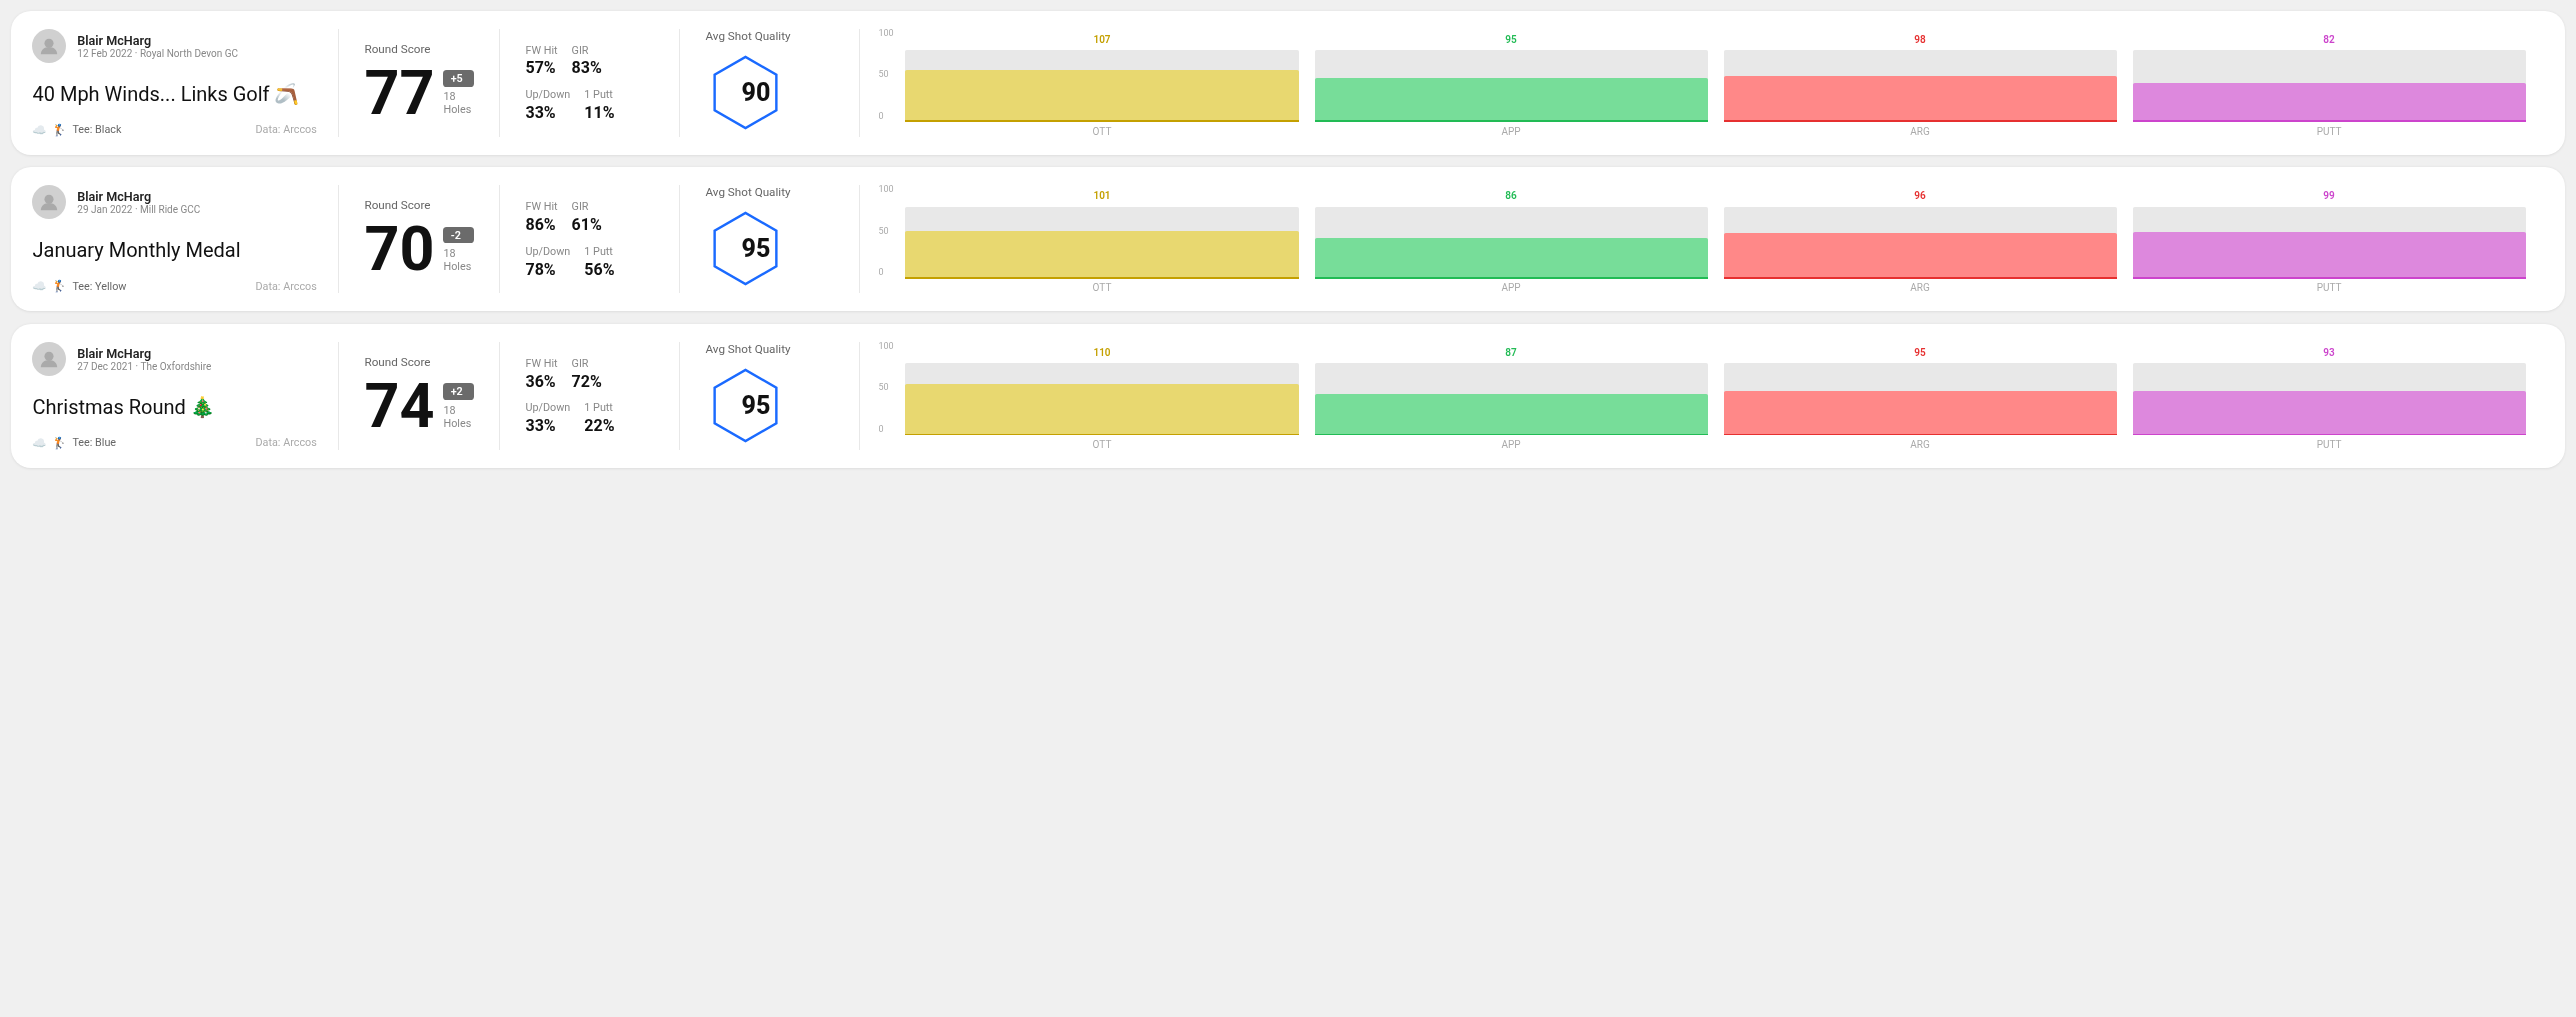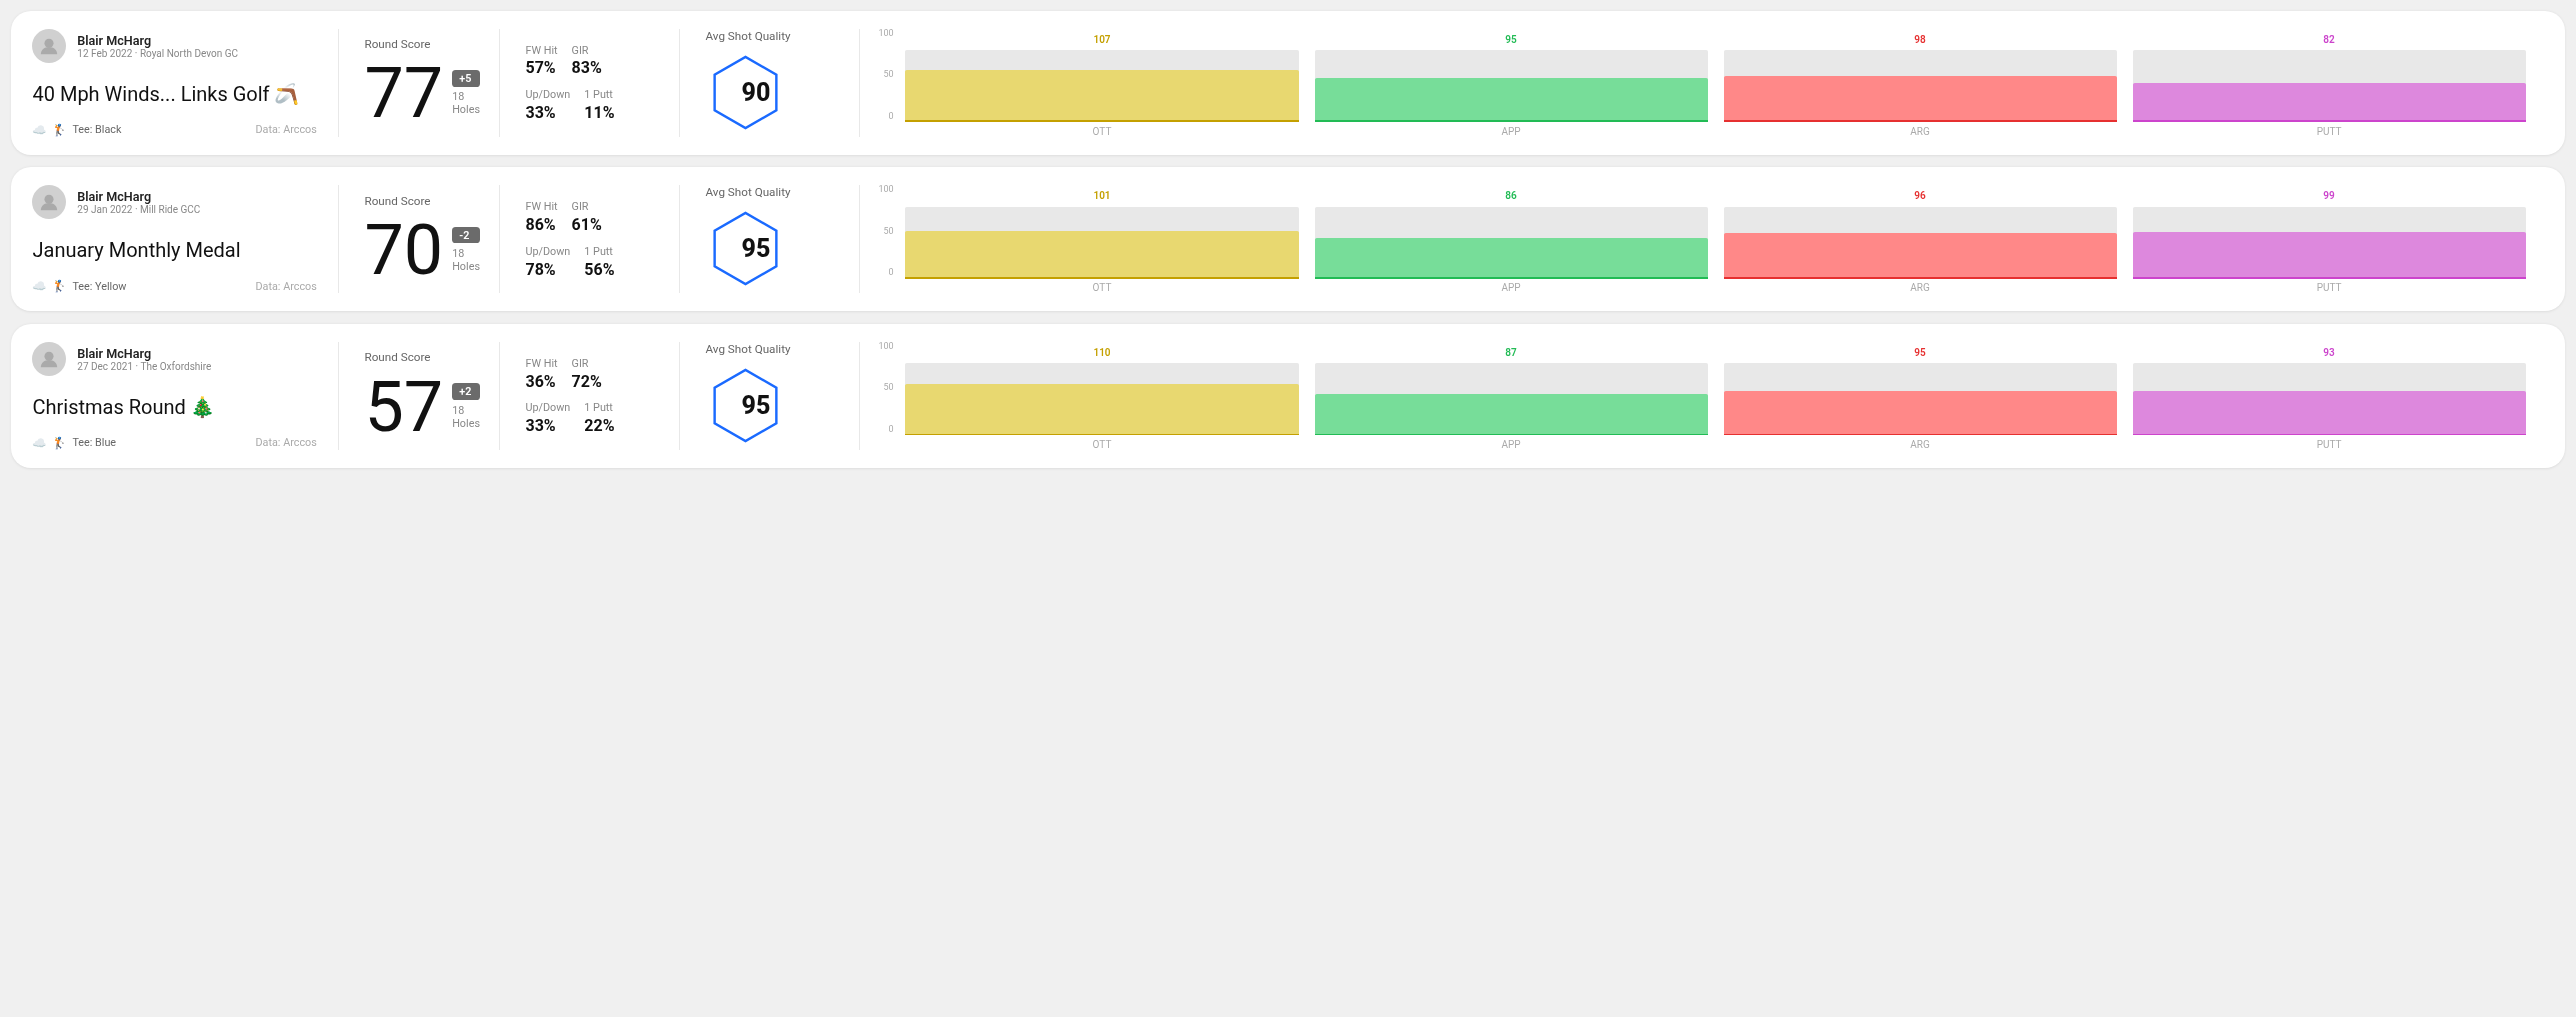--- a/index.html
+++ b/index.html
@@ -110,22 +110,22 @@
       margin-bottom: 7.2px;
     }
 
     .score-row {
       display: flex;
       align-items: center;
       gap: 9px;
     }
 
     .score-number {
-      font-size: 70px;
-      font-weight: 400;
+      font-size: 61px;
+      font-weight: 700;
       color: #111;
       line-height: 1;
     }
 
     .score-details {
       display: flex;
       flex-direction: column;
       gap: 3.6px;
     }
 
@@ -236,21 +236,21 @@
     }
 
     .chart-y-axis {
       position: absolute;
       left: 0;
       top: 0;
       bottom: 16px;
       display: flex;
       flex-direction: column;
       justify-content: space-between;
-      align-items: flex-end;
+      align-items: flex-start;
     }
 
     .y-label {
       font-size: 9px;
       color: #aaa;
       line-height: 1;
     }
 
     .bar-group {
       display: flex;
@@ -551,21 +551,21 @@
     <span style="color:#aaa;font-size:11.7px;">☁️</span>
     <span style="color:#aaa;font-size:11.7px;">🏌</span>
     <span>Tee: Blue</span>
   </div>
           <div class="data-source">Data: Arccos</div>
         </div>
       </div>
       <div class="score-section">
         <div class="score-label">Round Score</div>
         <div class="score-row">
-          <div class="score-number">57</div>
+          <div class="score-number">74</div>
           <div class="score-details">
             <span class="score-badge badge-over">+2</span>
             <div class="score-holes">18 Holes</div>
           </div>
         </div>
       </div>
       <div class="stats-section">
         <div class="stats-row">
     <div class="stat-item">
       <span class="stat-label">FW Hit</span>

